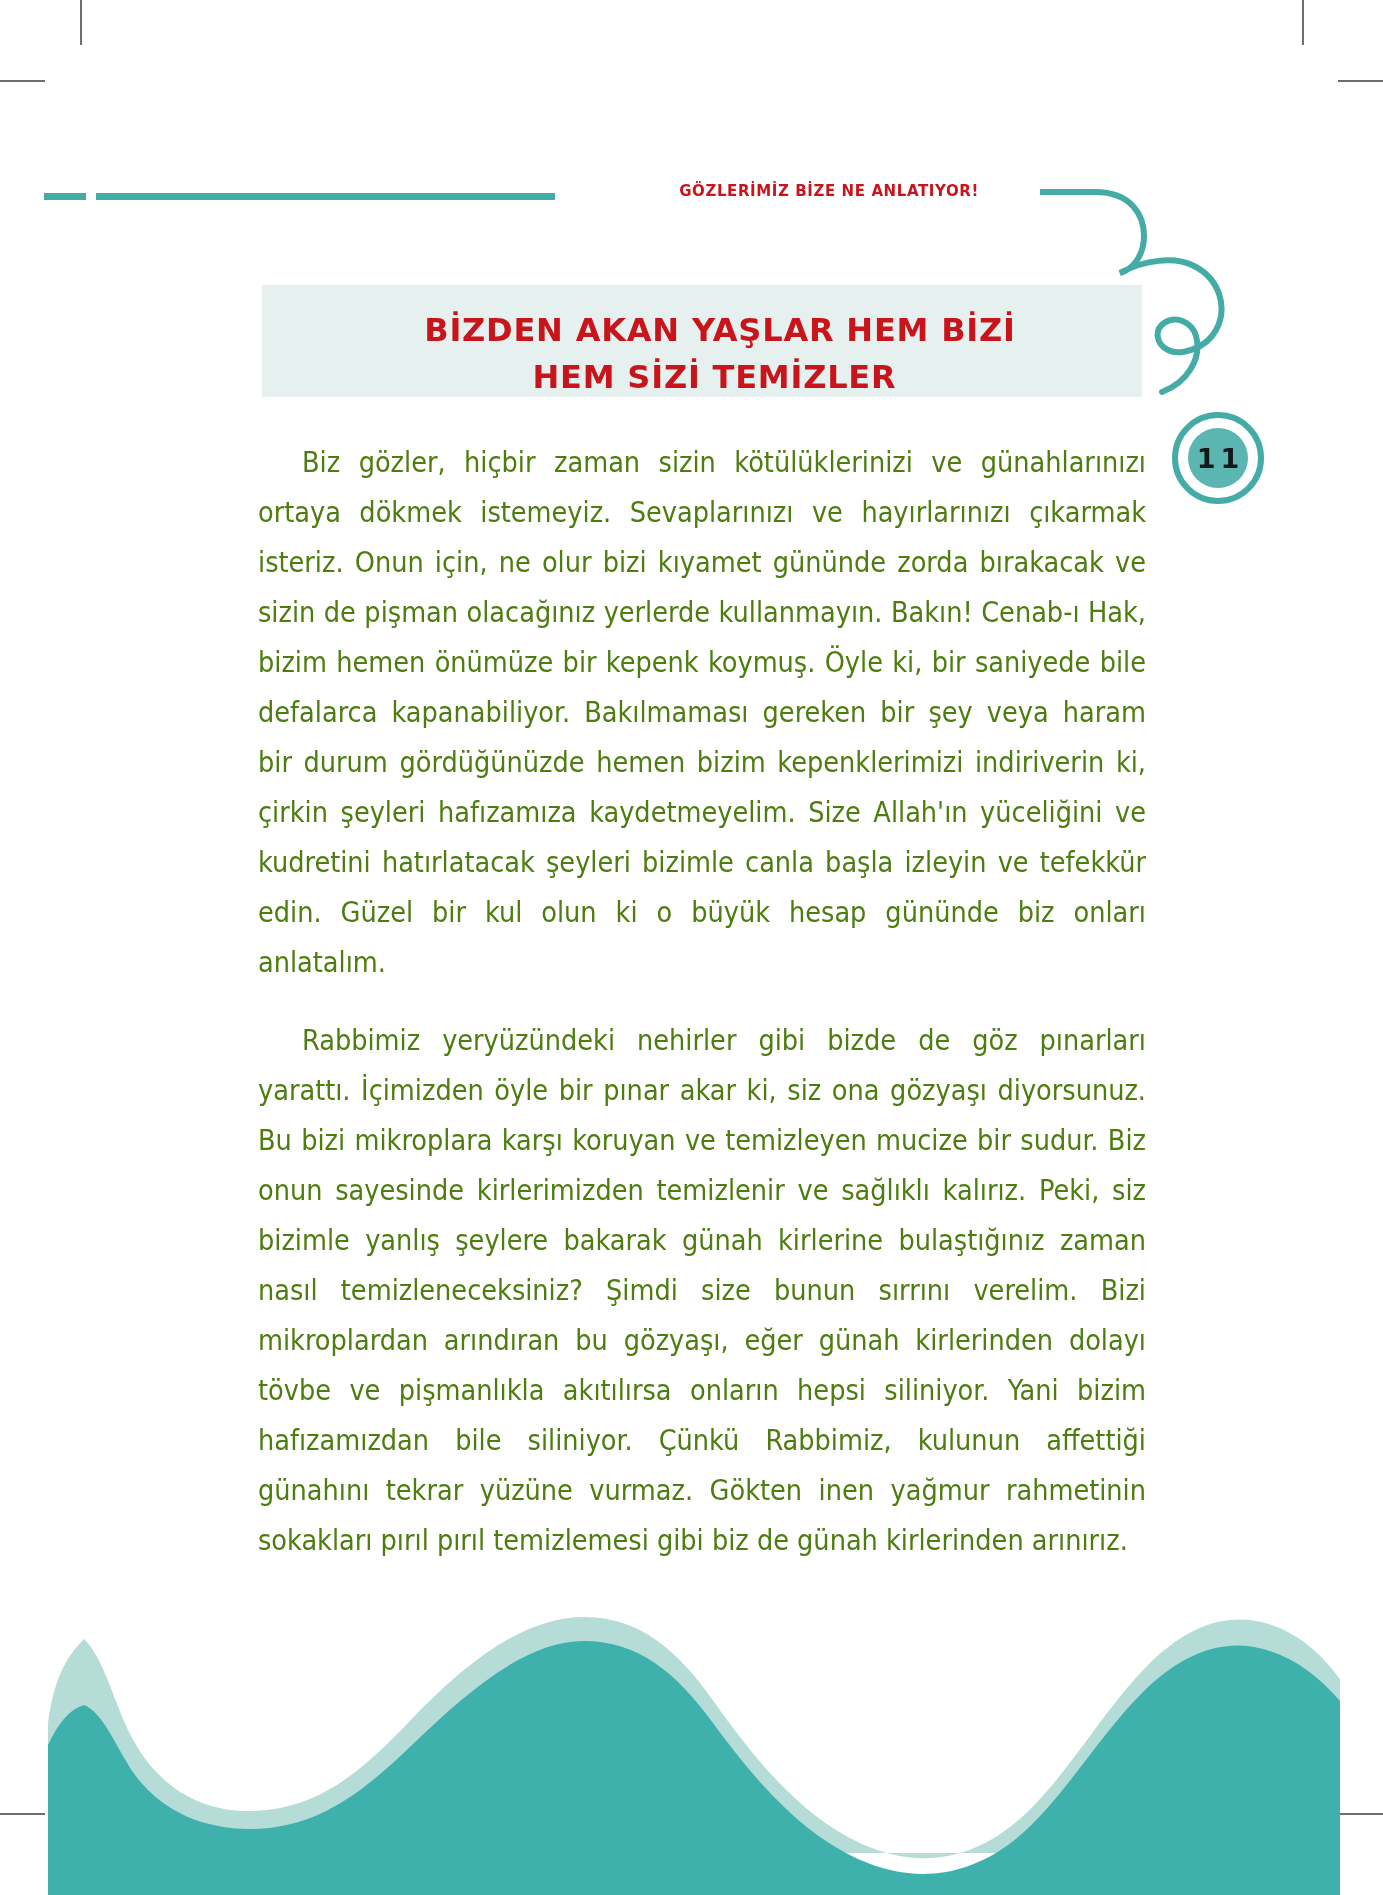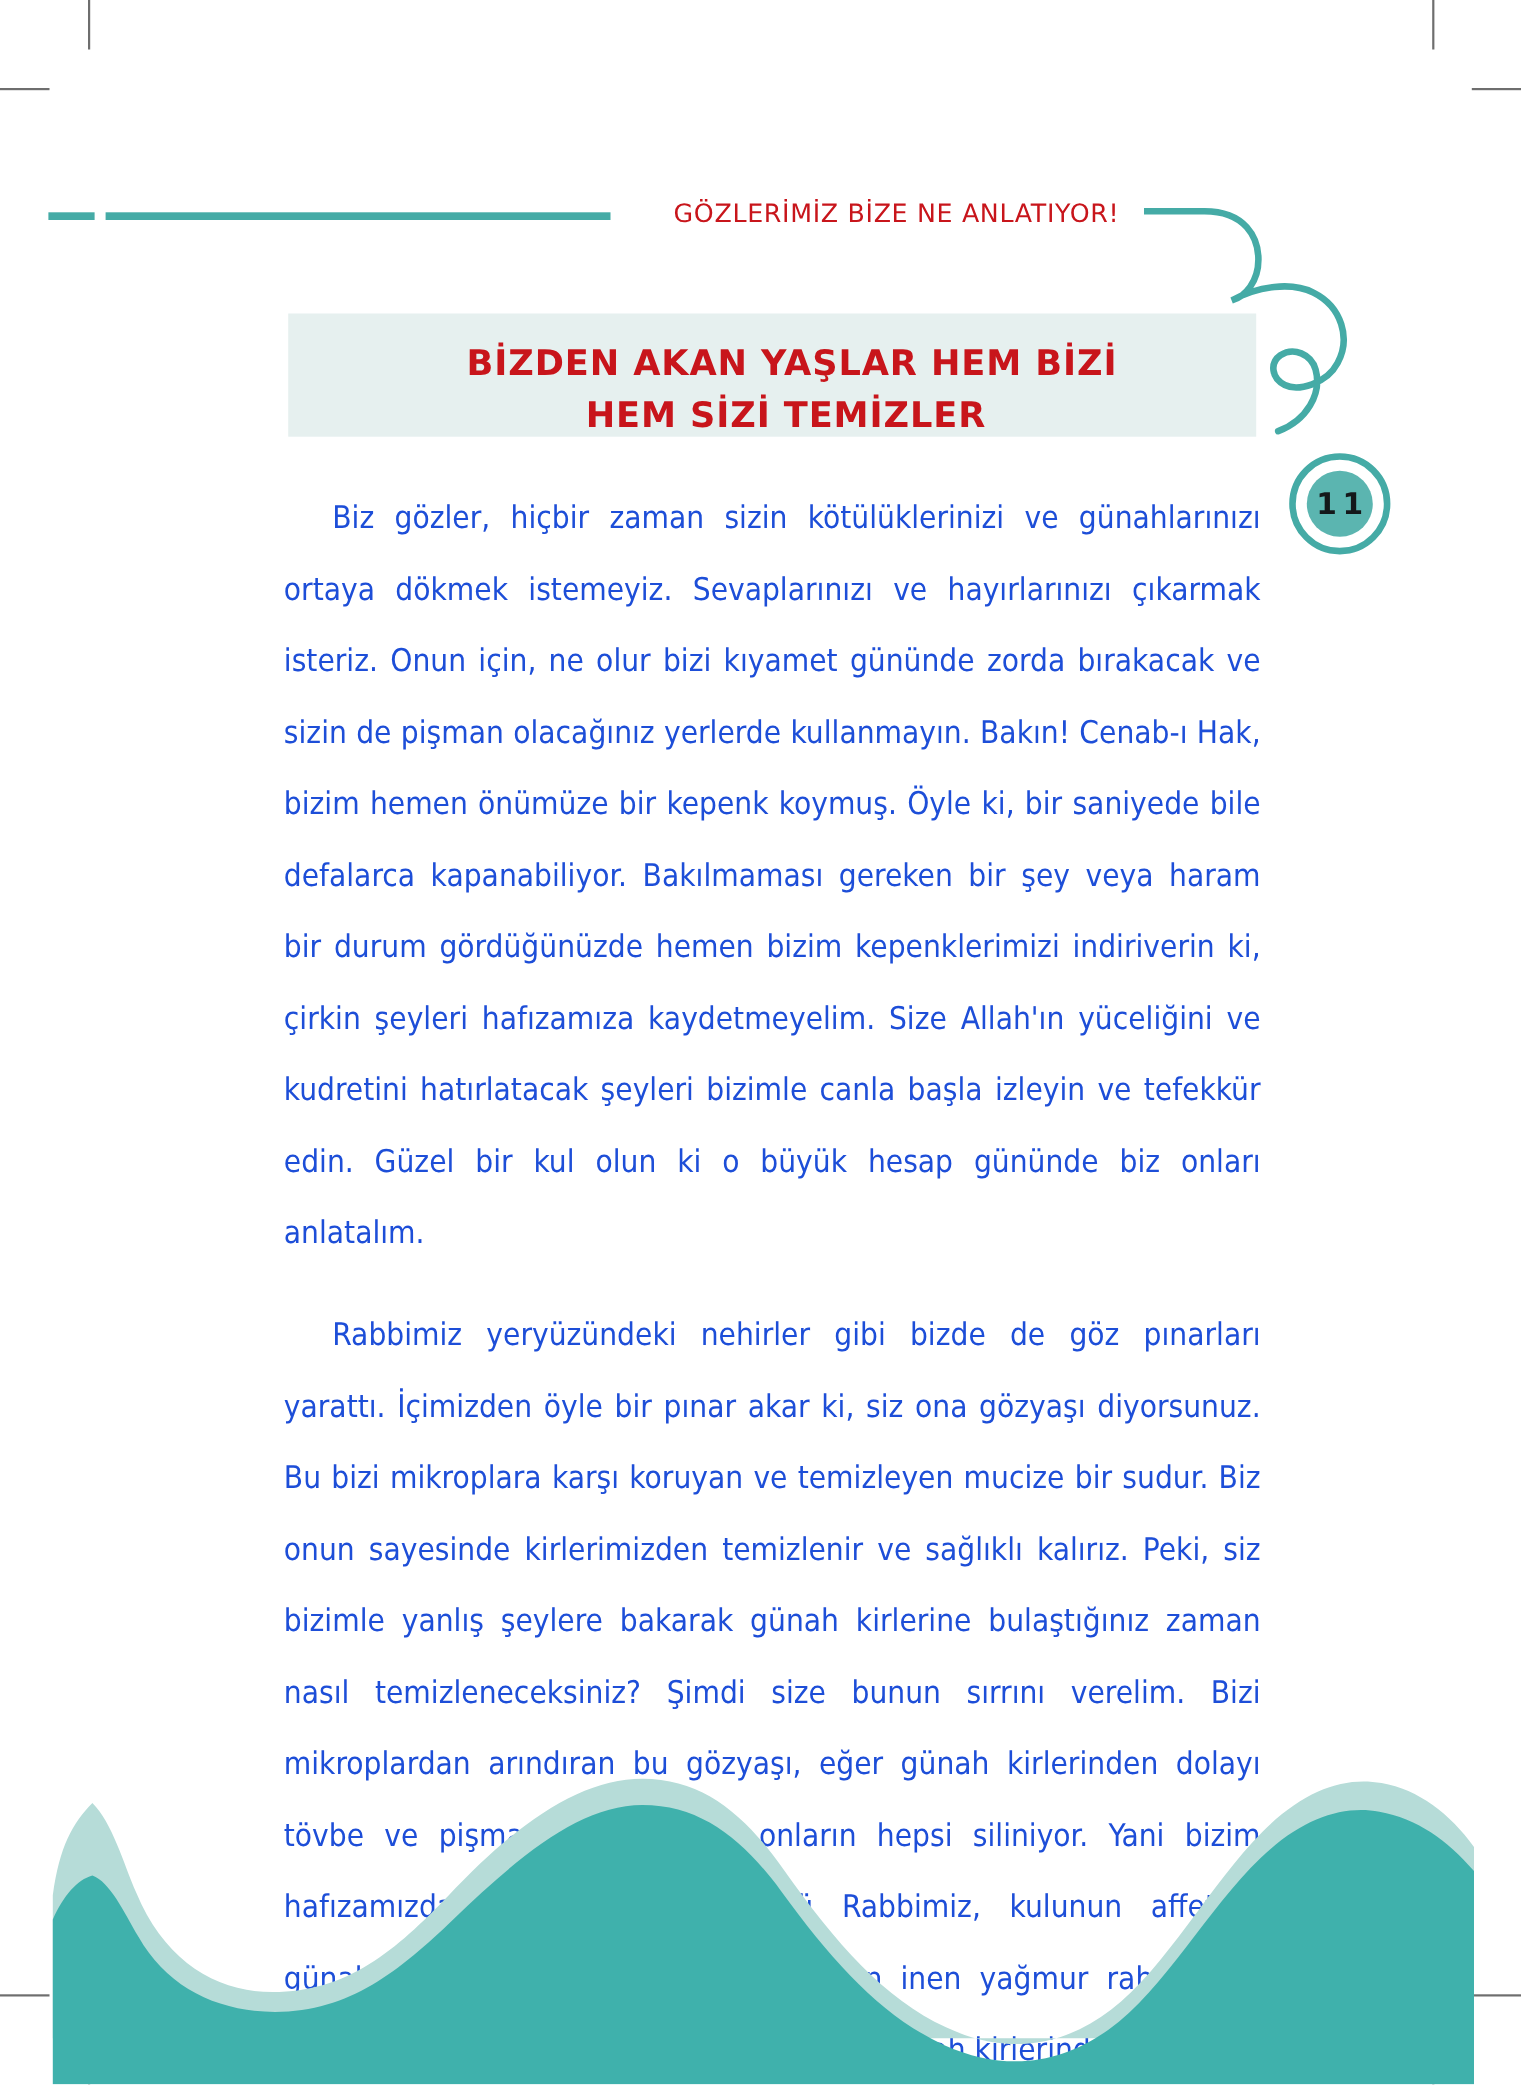--- a/index.html
+++ b/index.html
@@ -51,27 +51,27 @@
   .rule-long {
     position: absolute;
     top: 11px;
     left: 96px;
     width: 459px;
     height: 7px;
     background: #45aba6;
   }
   .runhead-title {
     position: absolute;
-    left: 575px;
+    left: 589px;
     top: 0;
     width: 480px;
     text-align: center;
     color: #c8151b;
-    font-size: 23px;
-    font-weight: normal;
+    font-size: 15px;
+    font-weight: bold;
     letter-spacing: 0.6px;
     white-space: nowrap;
   }
 
   
   .swirl {
     position: absolute;
     left: 1040px;
     top: 170px;
     width: 260px;
@@ -139,22 +139,22 @@
     position: absolute;
     left: 258px;
     top: 438px;
     width: 888px;
   }
   .body-col p {
     margin: 0 0 28px 0;
     text-align: justify;
     text-justify: inter-word;
     font-size: 28.5px;
-    line-height: 65px;
-    color: #1d4ed8;
+    line-height: 50px;
+    color: #4d7c0f;
     text-indent: 44px;
     font-family: "DejaVu Sans", sans-serif;
     font-stretch: condensed;
     hyphens: manual;
   }
   .body-col p:last-child { margin-bottom: 0; }
 
   
   .wave {
     position: absolute;

